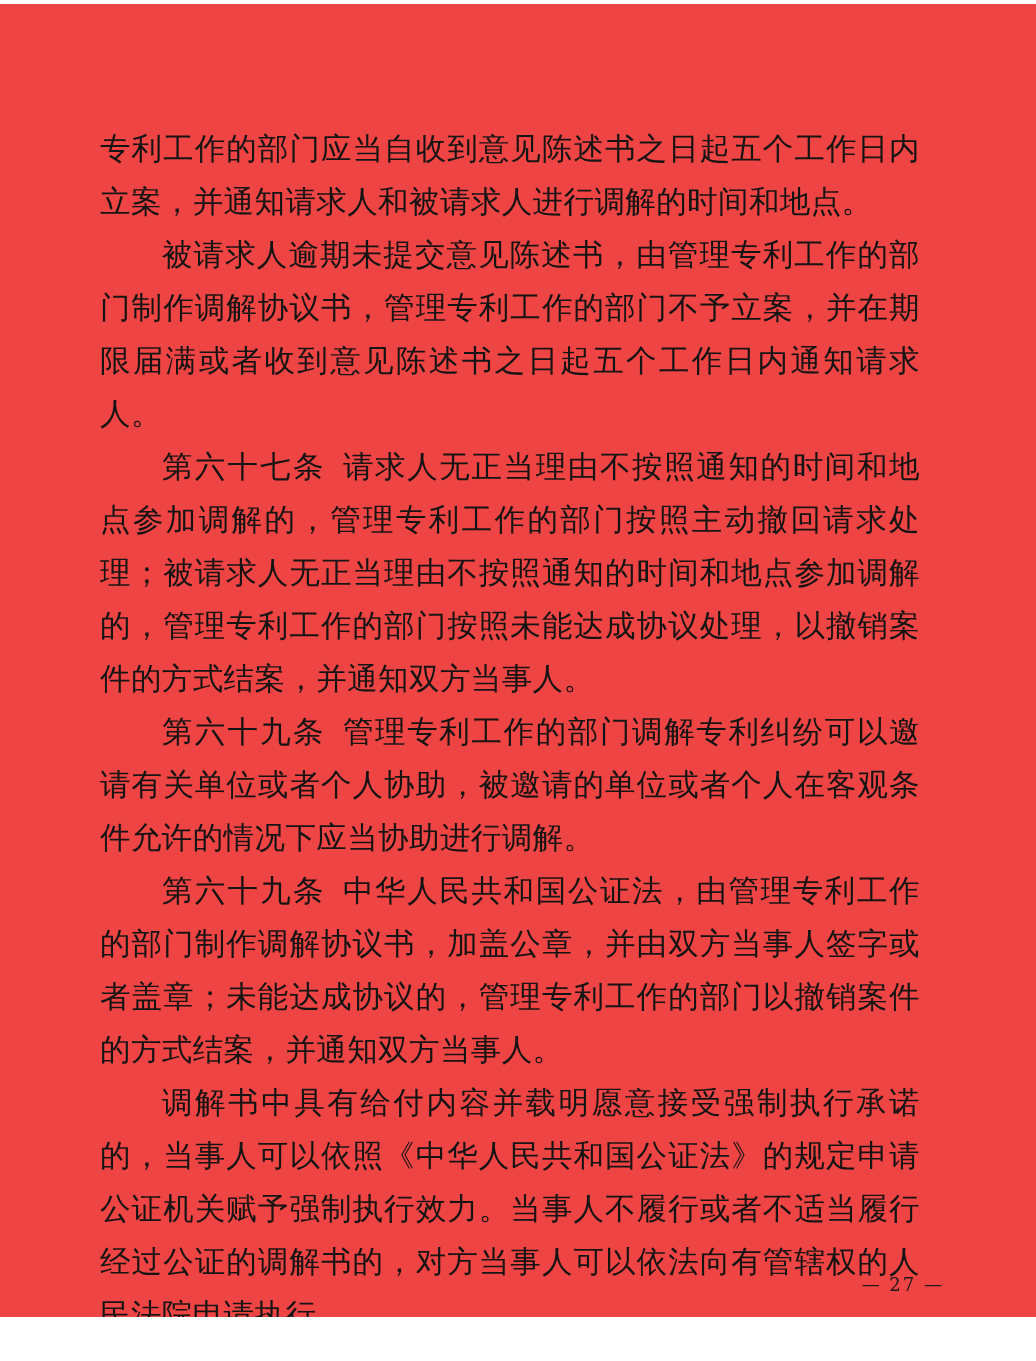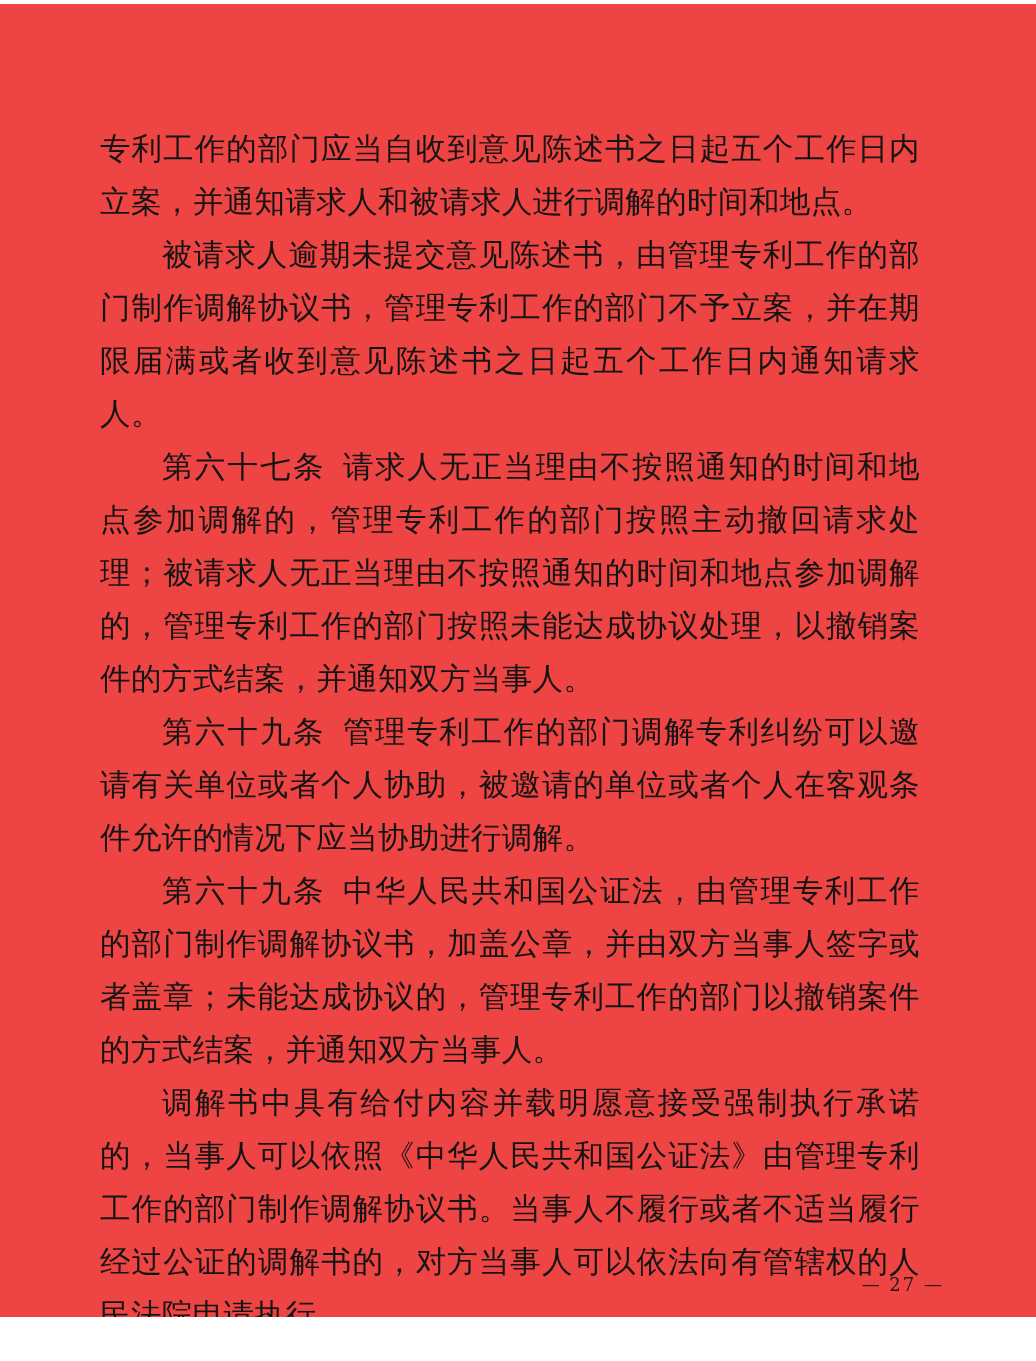--- a/index.html
+++ b/index.html
@@ -78,21 +78,21 @@
 
     <p class="para indent">
       <span class="article-num">第六十九条</span><span class="gap"></span><span>管理专利工作的部门调解专利纠纷可以邀请有关单位或者个人协助，被邀请的单位或者个人在客观条件允许的情况下应当协助进行调解。</span>
     </p>
 
     <p class="para indent">
       <span class="article-num">第六十九条</span><span class="gap"></span><span>中华人民共和国公证法，由管理专利工作的部门制作调解协议书，加盖公章，并由双方当事人签字或者盖章；未能达成协议的，管理专利工作的部门以撤销案件的方式结案，并通知双方当事人。</span>
     </p>
 
     <p class="para indent">
-      <span>调解书中具有给付内容并载明愿意接受强制执行承诺的，当事人可以依照《中华人民共和国公证法》由管理专利工作的部门制作调解协议书。当事人不履行或者不适当履行经过公证的调解书的，对方当事人可以依法向有管辖权的人民法院申请执行。</span>
+      <span>调解书中具有给付内容并载明愿意接受强制执行承诺的，当事人可以依照《中华人民共和国公证法》的规定申请公证机关赋予强制执行效力。当事人不履行或者不适当履行经过公证的调解书的，对方当事人可以依法向有管辖权的人民法院申请执行。</span>
     </p>
 
     <p class="para indent">
       <span class="article-num">第七十条</span><span class="gap"></span><span>因专利申请权或者专利权的归属纠纷请求调解的，</span>
     </p>
 
   </div>
 
   <div class="footer">— 27 —</div>
 

